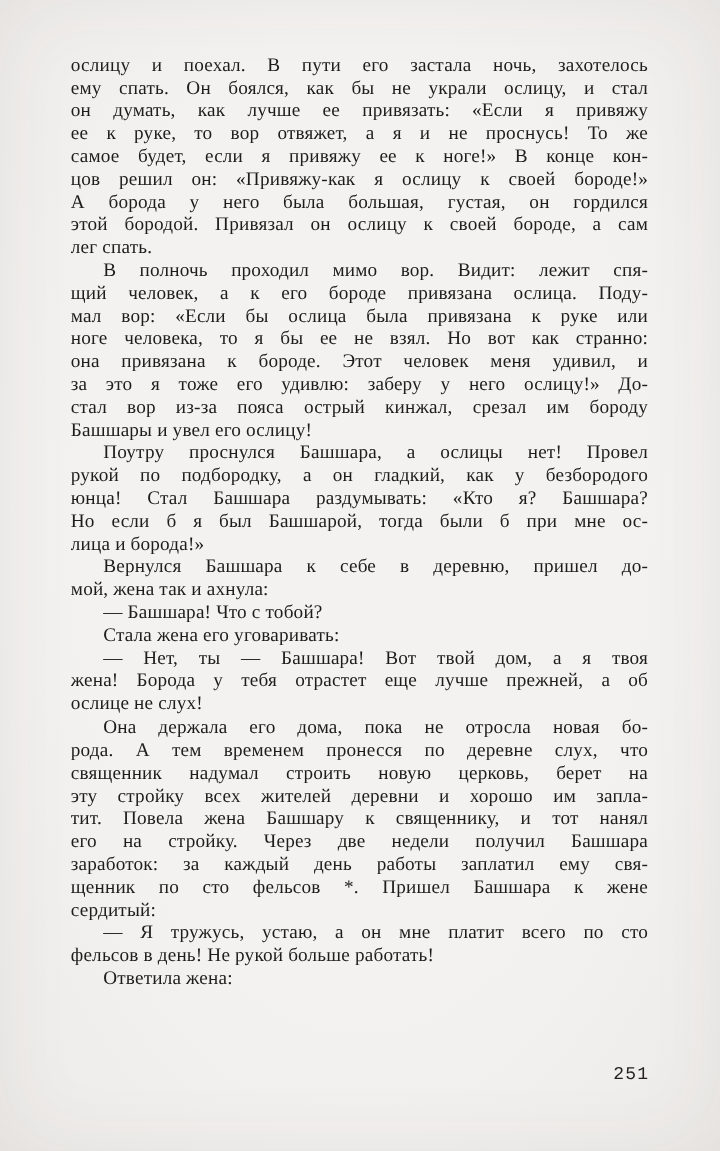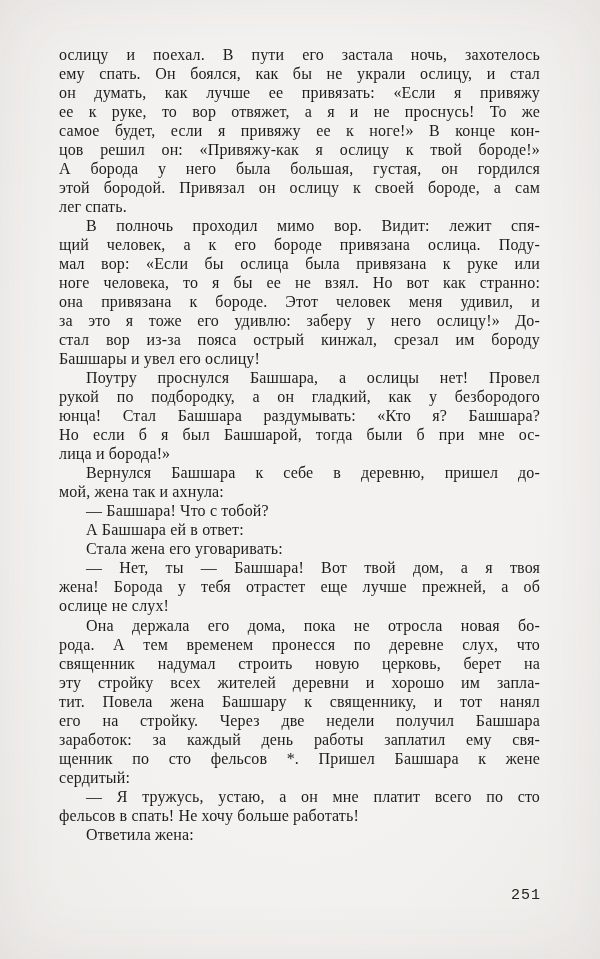--- a/index.html
+++ b/index.html
@@ -50,21 +50,21 @@
 <body>
 
 <div class="scan">
   <div class="text-block" id="text-block">
       <div class="paragraph">
         <div class="line">ослицу и поехал. В пути его застала ночь, захотелось</div>
         <div class="line">ему спать. Он боялся, как бы не украли ослицу, и стал</div>
         <div class="line">он думать, как лучше ее привязать: «Если я привяжу</div>
         <div class="line">ее к руке, то вор отвяжет, а я и не проснусь! То же</div>
         <div class="line">самое будет, если я привяжу ее к ноге!» В конце кон-</div>
-        <div class="line">цов решил он: «Привяжу-как я ослицу к твой бороде!»</div>
+        <div class="line">цов решил он: «Привяжу-как я ослицу к своей бороде!»</div>
         <div class="line">А борода у него была большая, густая, он гордился</div>
         <div class="line">этой бородой. Привязал он ослицу к своей бороде, а сам</div>
         <div class="line last">лег спать.</div>
       </div>
       <div class="paragraph indent">
         <div class="line">В полночь проходил мимо вор. Видит: лежит спя-</div>
         <div class="line">щий человек, а к его бороде привязана ослица. Поду-</div>
         <div class="line">мал вор: «Если бы ослица была привязана к руке или</div>
         <div class="line">ноге человека, то я бы ее не взял. Но вот как странно:</div>
         <div class="line">она привязана к бороде. Этот человек меня удивил, и</div>
@@ -80,43 +80,40 @@
         <div class="line last">лица и борода!»</div>
       </div>
       <div class="paragraph indent">
         <div class="line">Вернулся Башшара к себе в деревню, пришел до-</div>
         <div class="line last">мой, жена так и ахнула:</div>
       </div>
       <div class="paragraph indent">
         <div class="line last">— Башшара! Что с тобой?</div>
       </div>
       <div class="paragraph indent">
-        <div class="line last">А Башшара ей в ответ:</div>
-      </div>
-      <div class="paragraph indent">
         <div class="line last">Стала жена его уговаривать:</div>
       </div>
       <div class="paragraph indent">
         <div class="line">— Нет, ты — Башшара! Вот твой дом, а я твоя</div>
         <div class="line">жена! Борода у тебя отрастет еще лучше прежней, а об</div>
         <div class="line last">ослице не слух!</div>
       </div>
       <div class="paragraph indent space-before">
         <div class="line">Она держала его дома, пока не отросла новая бо-</div>
         <div class="line">рода. А тем временем пронесся по деревне слух, что</div>
         <div class="line">священник надумал строить новую церковь, берет на</div>
         <div class="line">эту стройку всех жителей деревни и хорошо им запла-</div>
         <div class="line">тит. Повела жена Башшару к священнику, и тот нанял</div>
         <div class="line">его на стройку. Через две недели получил Башшара</div>
         <div class="line">заработок: за каждый день работы заплатил ему свя-</div>
         <div class="line">щенник по сто фельсов *. Пришел Башшара к жене</div>
         <div class="line last">сердитый:</div>
       </div>
       <div class="paragraph indent">
         <div class="line">— Я тружусь, устаю, а он мне платит всего по сто</div>
-        <div class="line last">фельсов в спать! Не хочу больше работать!</div>
+        <div class="line last">фельсов в день! Не рукой больше работать!</div>
       </div>
       <div class="paragraph indent">
         <div class="line last">Ответила жена:</div>
       </div>
     </div>
   <div class="page-number">251</div>
 </div>
 
 </body></html>

